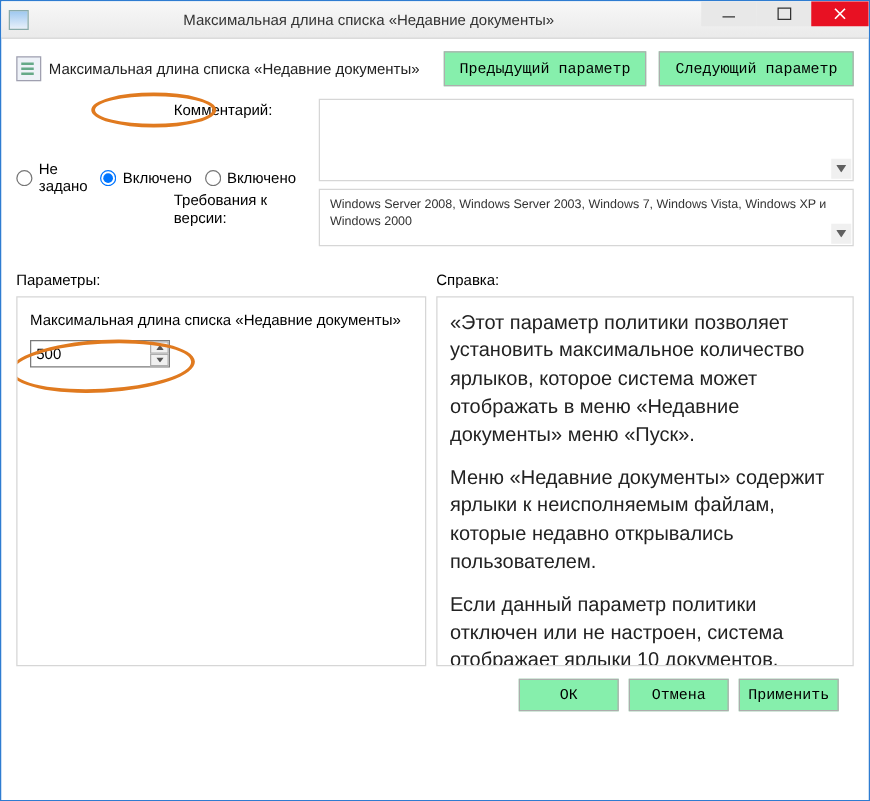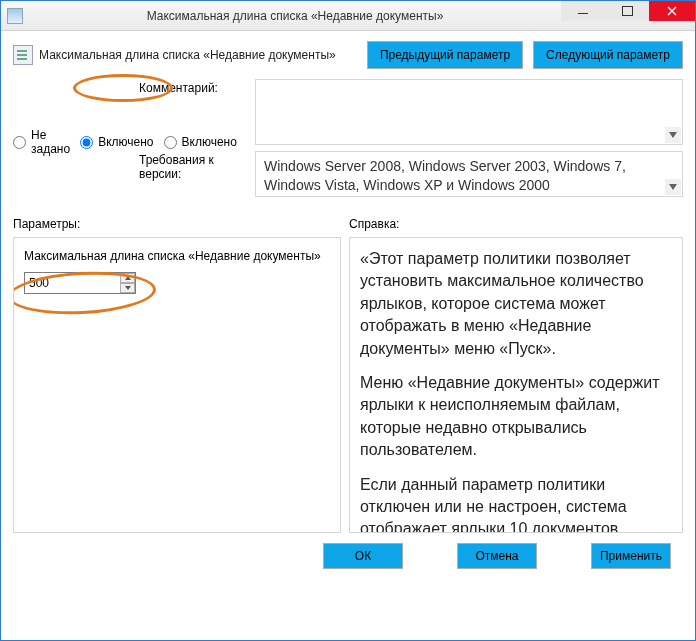--- a/index.html
+++ b/index.html
@@ -57,26 +57,26 @@
     border:1px solid #a0a0b0; background:#eef2f8;
     position:relative;
   }
   .header-row .hdricon::after{
     content:""; position:absolute; left:3px; top:4px; width:10px; height:2px;
     background:#6a8; box-shadow: 0 4px 0 #6a8, 0 8px 0 #6a8;
   }
   .header-title { font-size:12px; color:#222; flex:1; }
   .nav-btns { display:flex; gap:10px; }
   .btn {
-    background:#0ea5e9;
+    background:#86efac;
     border:1px solid #adadad;
     padding:6px 12px;
     font-size:12px;
     cursor:default;
-    font-family:Liberation Sans, sans-serif;
+    font-family:Liberation Mono, monospace;
   }
 
   .top-grid {
     display:grid;
     grid-template-columns: 120px 110px 1fr;
     column-gap: 6px;
     row-gap: 6px;
     margin-top:6px;
   }
   .radios { grid-column:1; grid-row:1 / span 3; display:flex; flex-direction:row; gap:10px; padding-top:2px;}
@@ -98,21 +98,21 @@
     position:absolute; right:1px; bottom:1px; width:16px; height:16px;
     background:#f0f0f0; color:#606060;
     display:flex; align-items:center; justify-content:center; font-size:9px;
   }
 
   .lbl-req { grid-column:2; grid-row:2; align-self:start; padding-top:2px;}
   .req-box {
     grid-column:3; grid-row:2;
     border:1px solid #d6d6d6; background:#fff;
     padding:5px 8px; height:46px; position:relative;
-    font-size:14px; color:#333;
+    font-size:10px; color:#333;
     line-height:1.35;
   }
 
   .mid-labels { display:flex; margin-top:14px; }
   .mid-labels .left { flex:0 0 336px; }
   .mid-labels .right { flex:1; }
 
   .panels { display:flex; gap:8px; margin-top:6px; height:296px;}
   .panel {
     border:1px solid #d6d6d6; background:#fff; padding:10px 10px;
@@ -145,21 +145,21 @@
     width:148px; height:42px;
     border:3px solid #e07a1f; border-radius:50%;
     pointer-events:none;
     transform:rotate(-3deg);
   }
 
   .footer {
     display:flex; justify-content:flex-end; gap:8px;
     padding:10px 12px 0 12px;
   }
-  .footer .btn { width:80px; text-align:center; padding:5px 0;margin-left:46px;}
+  .footer .btn { width:80px; text-align:center; padding:5px 0;}
 </style>
 </head>
 <body>
 
 <div class="titlebar">
   <div class="titlebar-icon"></div>
   <div class="titlebar-title">Максимальная длина списка «Недавние документы»</div>
   <div class="winbtns">
     <div class="winbtn min"></div>
     <div class="winbtn max"></div>

